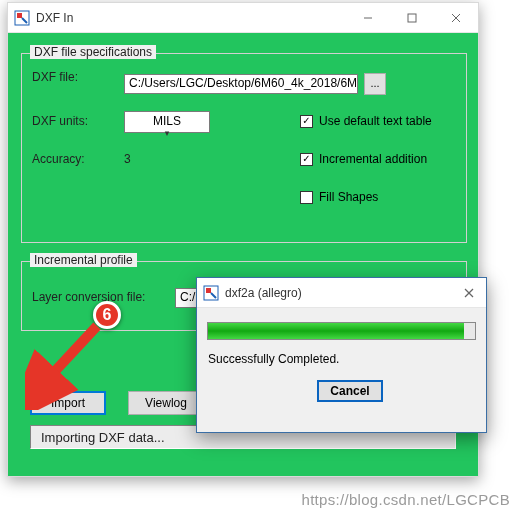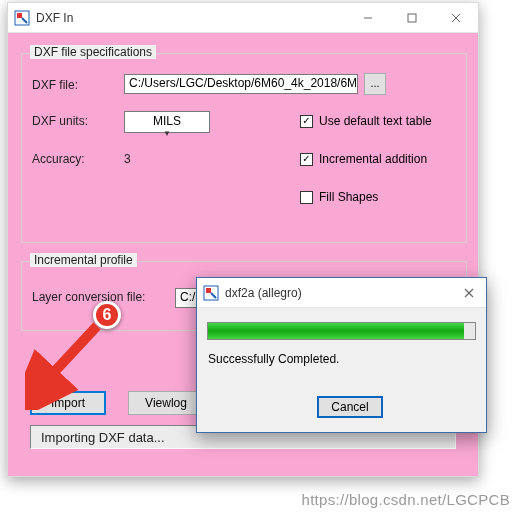--- a/index.html
+++ b/index.html
@@ -1,18 +1,18 @@
 <!DOCTYPE html>
 <html><head>
 <meta charset="utf-8">
 <style>
   * { box-sizing: border-box; font-family: "Segoe UI", Tahoma, sans-serif; }
   body { margin: 0; background: #fff; width: 520px; height: 514px; position: relative; overflow: hidden; }
 
-  .main-win { position: absolute; left: 7px; top: 2px; width: 472px; height: 475px; background: #f9a8d4; border: 1px solid #d9d9d9; box-shadow: 0 4px 14px rgba(0,0,0,0.35); }
+  .main-win { position: absolute; left: 7px; top: 2px; width: 472px; height: 475px; background: #22c55e; border: 1px solid #d9d9d9; box-shadow: 0 4px 14px rgba(0,0,0,0.35); }
   .titlebar { height: 30px; background: #fff; border-bottom: 1px solid #e6e6e6; display: flex; align-items: center; font-size: 12px; color: #333; }
   .titlebar .icon { width: 16px; height: 16px; margin: 0 6px; }
   .titlebar .spacer { flex: 1; }
   .tb-btn { width: 44px; height: 30px; display: flex; align-items: center; justify-content: center; color: #555; font-size: 11px; }
   .tb-btn svg { stroke: #666; }
 
   .group { position: absolute; border: 1px solid #d0d0d0; }
   .group-label { position: absolute; top: -9px; left: 8px; background: #f0f0f0; padding: 0 4px; font-size: 12px; color: #222; }
 
   .grp-spec { left: 13px; top: 50px; width: 446px; height: 190px; }
@@ -28,21 +28,21 @@
 
   .footer-btn { position: absolute; height: 24px; background: #e1e1e1; border: 1px solid #adadad; font-size: 12px; display: flex; align-items: center; justify-content: center; }
   .footer-btn.primary { border: 2px solid #0078d7; background: #e1e1e1; }
   .sunken { position: absolute; border: 1px solid #828282; border-right-color: #fff; border-bottom-color: #fff; background: #ececec; font-size: 13px; padding: 4px 10px; color: #222; }
 
   .modal { position: absolute; left: 196px; top: 277px; width: 291px; height: 156px; background: #f0f0f0; border: 1px solid #3a6ea5; box-shadow: 0 6px 18px rgba(0,0,0,0.4); }
   .modal .titlebar { background: #fff; }
   .progress { position: absolute; left: 10px; top: 44px; width: 269px; height: 18px; border: 1px solid #888; background: #e8e8e8; }
   .progress .fill { height: 100%; background: linear-gradient(#43d843, #12a812, #43d843); }
   .modal-msg { position: absolute; left: 11px; top: 74px; font-size: 12px; }
-  .modal-btn { position: absolute; left: 120px; top: 118px; width: 66px; height: 22px; border: 2px solid #0a64c0; background: #e1e1e1; font-size: 12px; display: flex; align-items: center; justify-content: center; }
+  .modal-btn { position: absolute; left: 120px; top: 102px; width: 66px; height: 22px; border: 2px solid #0a64c0; background: #e1e1e1; font-size: 12px; display: flex; align-items: center; justify-content: center; font-weight: bold; }
 
   .callout { position: absolute; left: 93px; top: 301px; width: 28px; height: 28px; border-radius: 50%; background: #e53528; border: 3px solid #fff; color: #fff; font-weight: bold; font-size: 16px; display: flex; align-items: center; justify-content: center; box-shadow: 0 1px 4px rgba(0,0,0,0.5); }
   .arrow-svg { position: absolute; left: 25px; top: 320px; pointer-events: none; }
 
   .watermark { position: absolute; right: 10px; bottom: 6px; font-size: 15px; color: rgba(120,120,120,0.75); letter-spacing: 0.3px; }
 </style>
 </head>
 <body>
 
 <div class="main-win">
@@ -68,21 +68,21 @@
         <svg width="10" height="10">
           <line x1="1" y1="1" x2="9" y2="9" stroke-width="1"></line>
           <line x1="9" y1="1" x2="1" y2="9" stroke-width="1"></line>
         </svg>
       </div>
   </div>
 
   <div class="group grp-spec">
     <span class="group-label">DXF file specifications</span>
 
-    <span class="lbl" style="left:10px; top:24px">DXF file:</span>
+    <span class="lbl" style="left:10px; top:16px">DXF file:</span>
     <div class="field" style="left:102px; top:20px; width:234px">C:/Users/LGC/Desktop/6M60_4k_2018/6M60_4k</div>
     <div class="btn-sq" style="left:342px; top:19px">...</div>
 
     <span class="lbl" style="left:10px; top:60px">DXF units:</span>
     <div class="combo" style="left:102px; top:57px; width:86px">
       <span>MILS</span>
       <span class="chev">▾</span>
     </div>
 
     <span class="lbl" style="left:10px; top:98px">Accuracy:</span>

